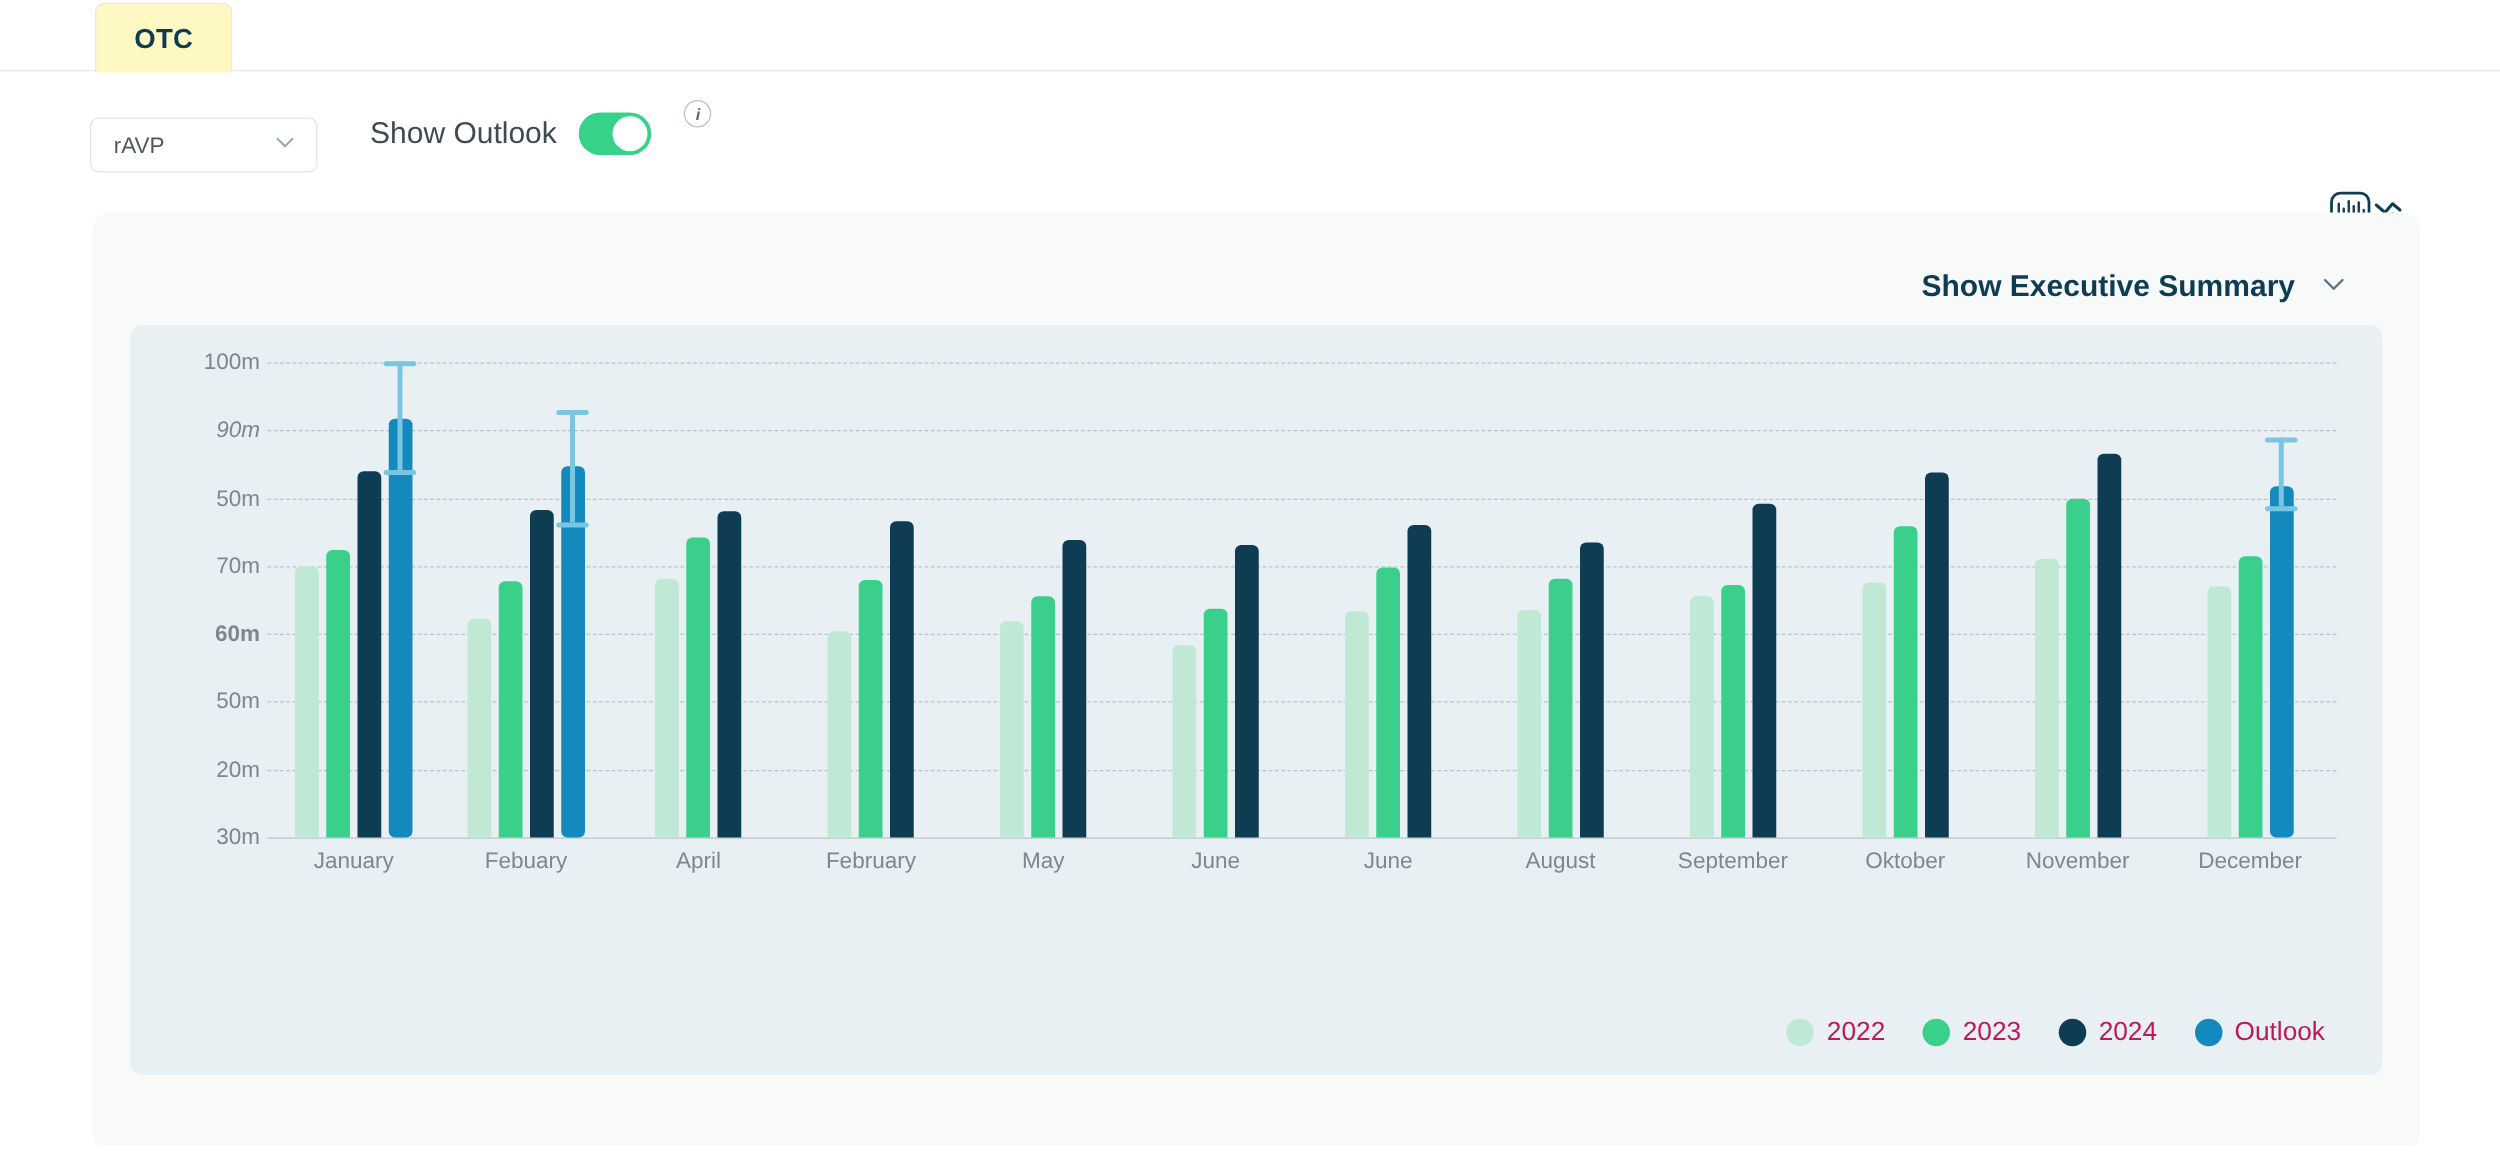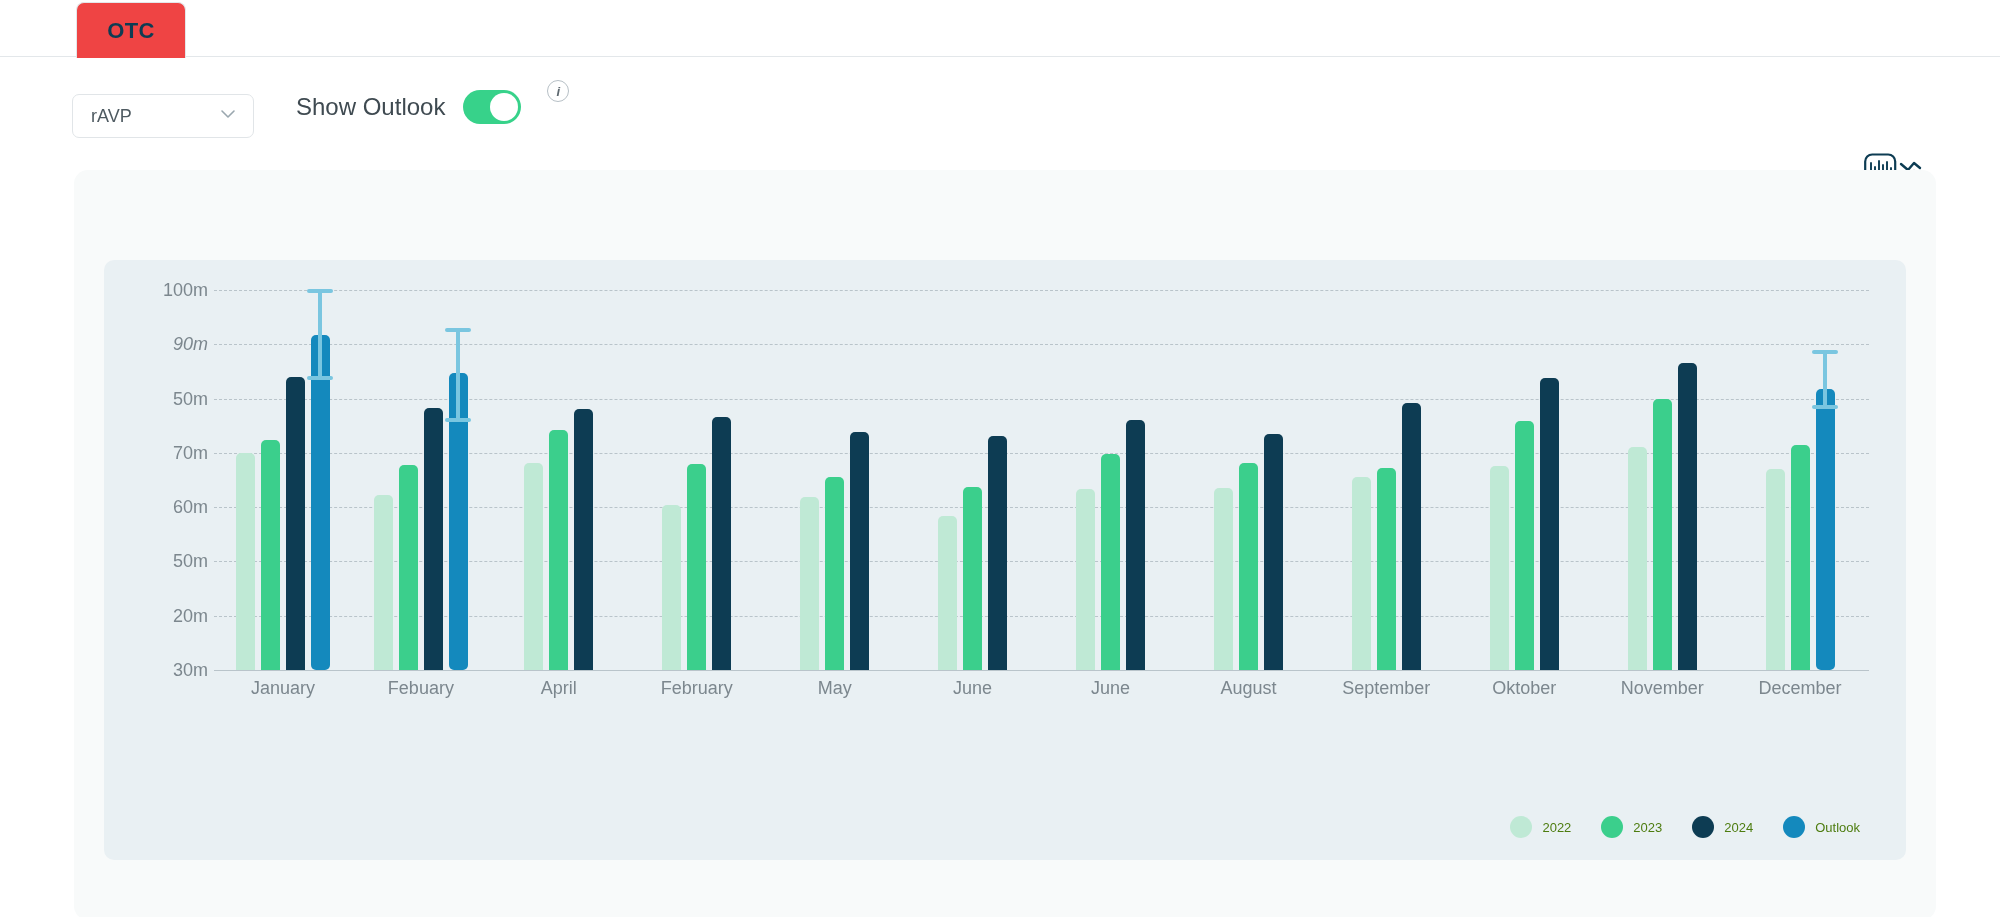--- a/index.html
+++ b/index.html
@@ -15,21 +15,21 @@
     position: absolute; left: 0; top: 0; width: 2000px; height: 60px;
     background: #ffffff;
   }
   .tabstrip-rule {
     position: absolute; left: 0; top: 56px; width: 2000px; height: 1px;
     background: #e3e7ea;
   }
   .tab {
     position: absolute; left: 76px; top: 2px;
     width: 110px; height: 56px;
-    background: #ef4444;
+    background: #fef9c3;
     border: 1px solid #e3e7ea;
     border-bottom: none;
     border-radius: 8px 8px 0 0;
     display: flex; align-items: center; justify-content: center;
     z-index: 3;
   }
   .tab-label {
     font-size: 22px; font-weight: 700; color: #0d3c53; letter-spacing: .3px;
   }
 
@@ -144,21 +144,21 @@
     font-size: 18px; color: #7c878e;
   }
 
   
   .legend {
     position: absolute; right: 46px; bottom: 22px;
     display: flex; align-items: center; gap: 30px;
   }
   .legend-item { display: flex; align-items: center; gap: 10px; }
   .legend-dot { width: 22px; height: 22px; border-radius: 50%; }
-  .legend-text { font-size: 13px; color: #4d7c0f; }
+  .legend-text { font-size: 21px; color: #be185d; }
 
   .bottom-fade {
     position: absolute; left: 0; bottom: 0; width: 2000px; height: 6px;
     background: #ffffff;
   }
 </style>
 </head>
 <body>
 
 <div class="tabstrip">
@@ -201,27 +201,35 @@
       <g fill="none" stroke="#0d3c53" stroke-width="2.4" stroke-linecap="round" stroke-linejoin="round">
         <path d="M37 12 L44 18 L50 11 L56 16"></path>
         <path d="M37 20 L44 26 L50 19 L56 24"></path>
       </g>
     </svg>
   </div>
 </div>
 
 <div class="card">
 
+  <div class="exec-summary">
+    <span class="exec-summary-label">Show Executive Summary</span>
+    <span>
+      <svg width="26" height="26" viewBox="0 0 26 26">
+        <path d="M6 10 L13 17 L20 10" fill="none" stroke="#55707e" stroke-width="1.8" stroke-linecap="round" stroke-linejoin="round"></path>
+      </svg>
+    </span>
+  </div>
 
   <div class="chart-panel">
     <div class="ylabels" id="ylabels">
         <div class="ylabel" style="top: 380px;">30m</div>
         <div class="ylabel" style="top: 325.714px;">20m</div>
         <div class="ylabel" style="top: 271.429px;">50m</div>
-        <div class="ylabel" style="top: 217.143px;">60m</div>
+        <div class="ylabel" style="top: 217.143px; font-weight: bold;">60m</div>
         <div class="ylabel" style="top: 162.857px;">70m</div>
         <div class="ylabel" style="top: 108.571px;">50m</div>
         <div class="ylabel" style="top: 54.2857px; font-style: italic;">90m</div>
         <div class="ylabel" style="top: 0px;">100m</div>
       </div>
     <div id="gridlines">
         <div class="axisline" style="top: 410px;"></div>
         <div class="gridline" style="top: 355.714px;"></div>
         <div class="gridline" style="top: 301.429px;"></div>
         <div class="gridline" style="top: 247.143px;"></div>

